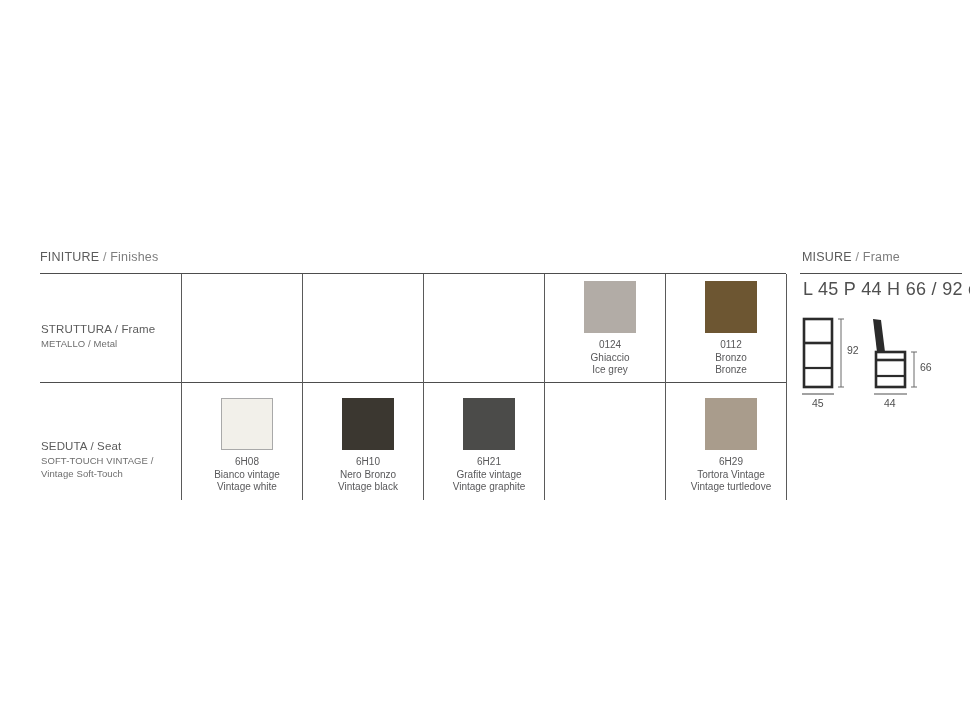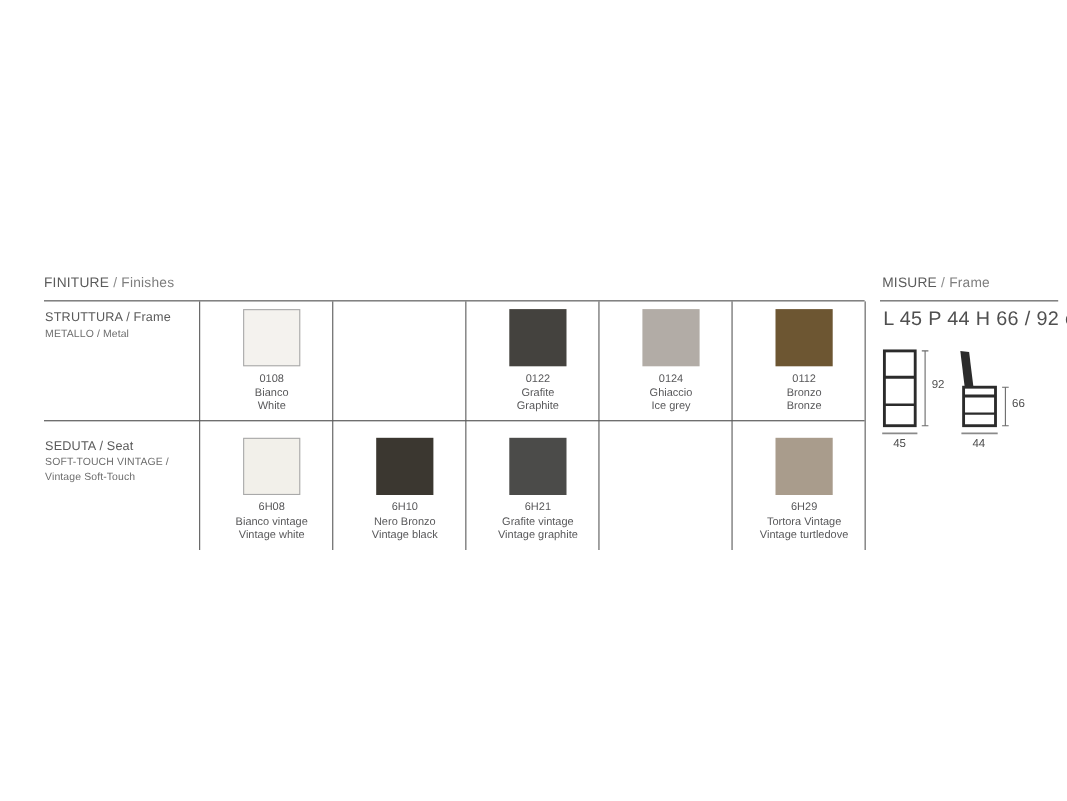--- a/index.html
+++ b/index.html
@@ -61,20 +61,21 @@
   #rule-mid        { left: 40px;  top: 366px; width: 746px; height: 1.2px; }
 
   
   .colsep { top: 258px; height: 226px; }
 
   
   .row-label {
     position: absolute;
     left: 41px;
     width: 135px;
+    margin-top: 40px;
   }
   .row-label .t1 {
     font-size: 11.5px;
     color: #5b5b5b;
     letter-spacing: 0.15px;
     white-space: nowrap;
     line-height: 15px;
   }
   .row-label .t2 {
     font-size: 9.5px;
@@ -177,34 +178,22 @@
     <div class="t1">STRUTTURA / Frame</div>
     <div class="t2">METALLO / Metal</div>
   </div>
 
   <div class="row-label" id="row-label-seat">
     <div class="t1">SEDUTA / Seat</div>
     <div class="t2">SOFT-TOUCH VINTAGE /</div>
     <div class="t2">Vintage Soft-Touch</div>
   </div>
 
-  <div class="swatch-cell row1" style="left:187px">
-    <div class="swatch bordered" style="background: rgb(244, 242, 238);"></div>
-    <div class="swatch-code">0108</div>
-    <div class="swatch-it">Bianco</div>
-    <div class="swatch-en">White</div>
-  </div>
-
-
-  <div class="swatch-cell row1" style="left:429px">
-    <div class="swatch" style="background: rgb(68, 66, 62);"></div>
-    <div class="swatch-code">0122</div>
-    <div class="swatch-it">Grafite</div>
-    <div class="swatch-en">Graphite</div>
-  </div>
+
+
 
   <div class="swatch-cell row1" style="left:550px">
     <div class="swatch" style="background: rgb(178, 172, 166);"></div>
     <div class="swatch-code">0124</div>
     <div class="swatch-it">Ghiaccio</div>
     <div class="swatch-en">Ice grey</div>
   </div>
 
   <div class="swatch-cell row1" style="left:671px">
     <div class="swatch" style="background: rgb(109, 86, 50);"></div>

